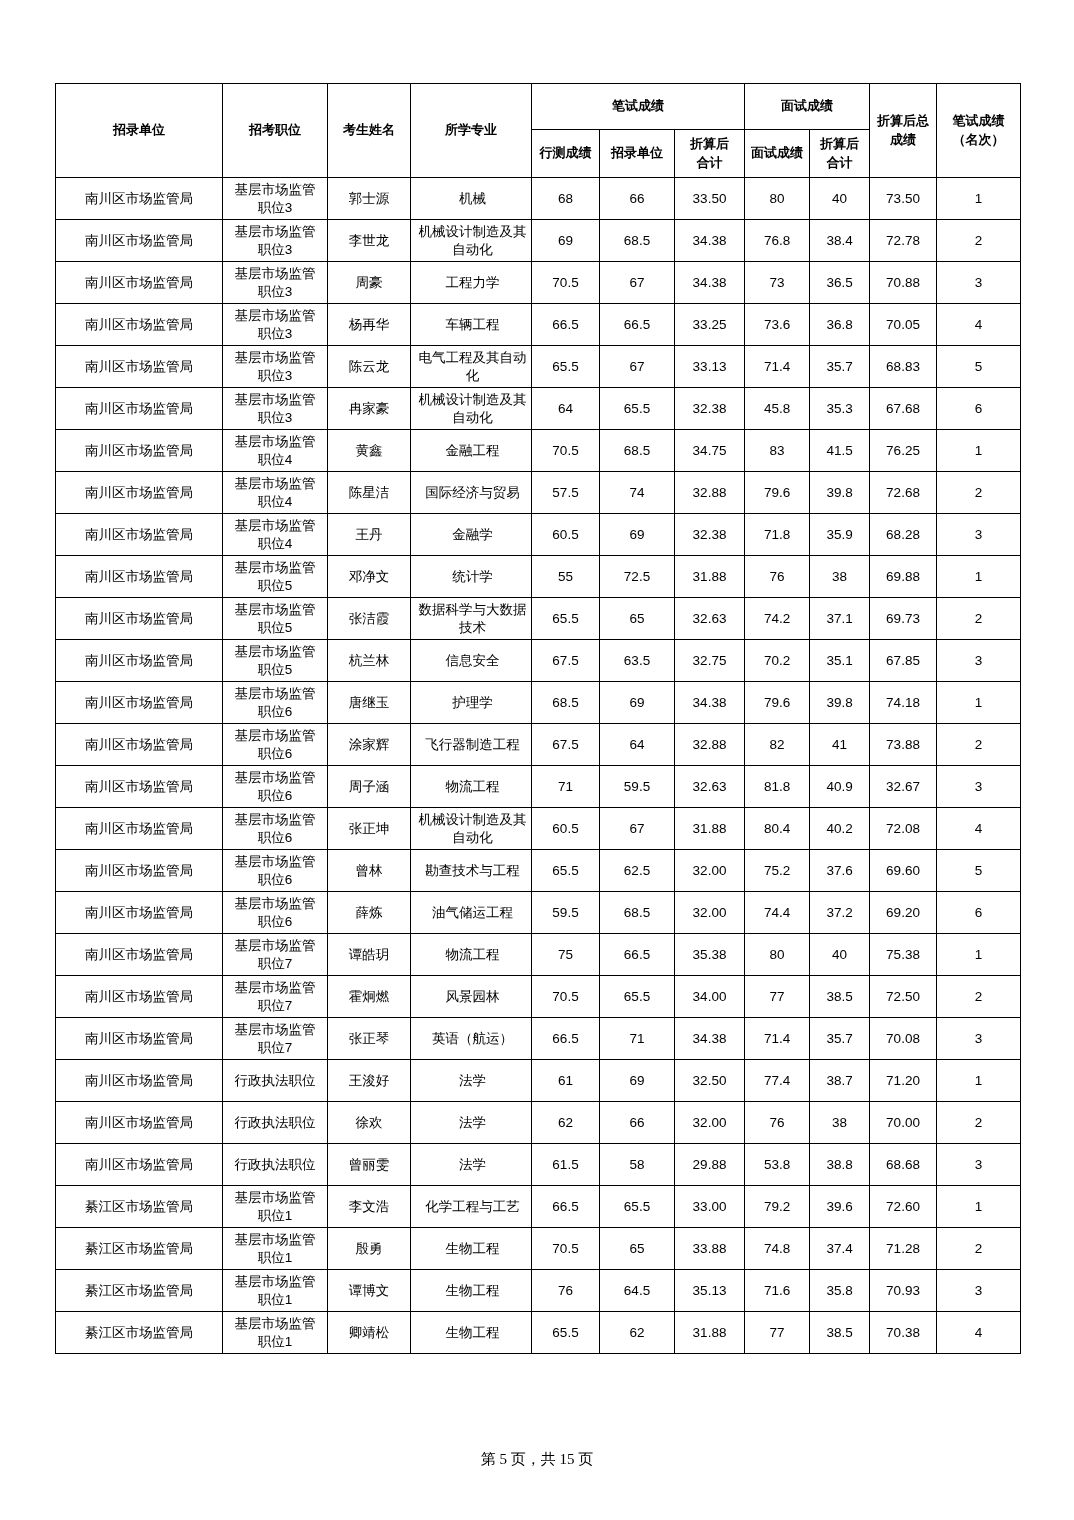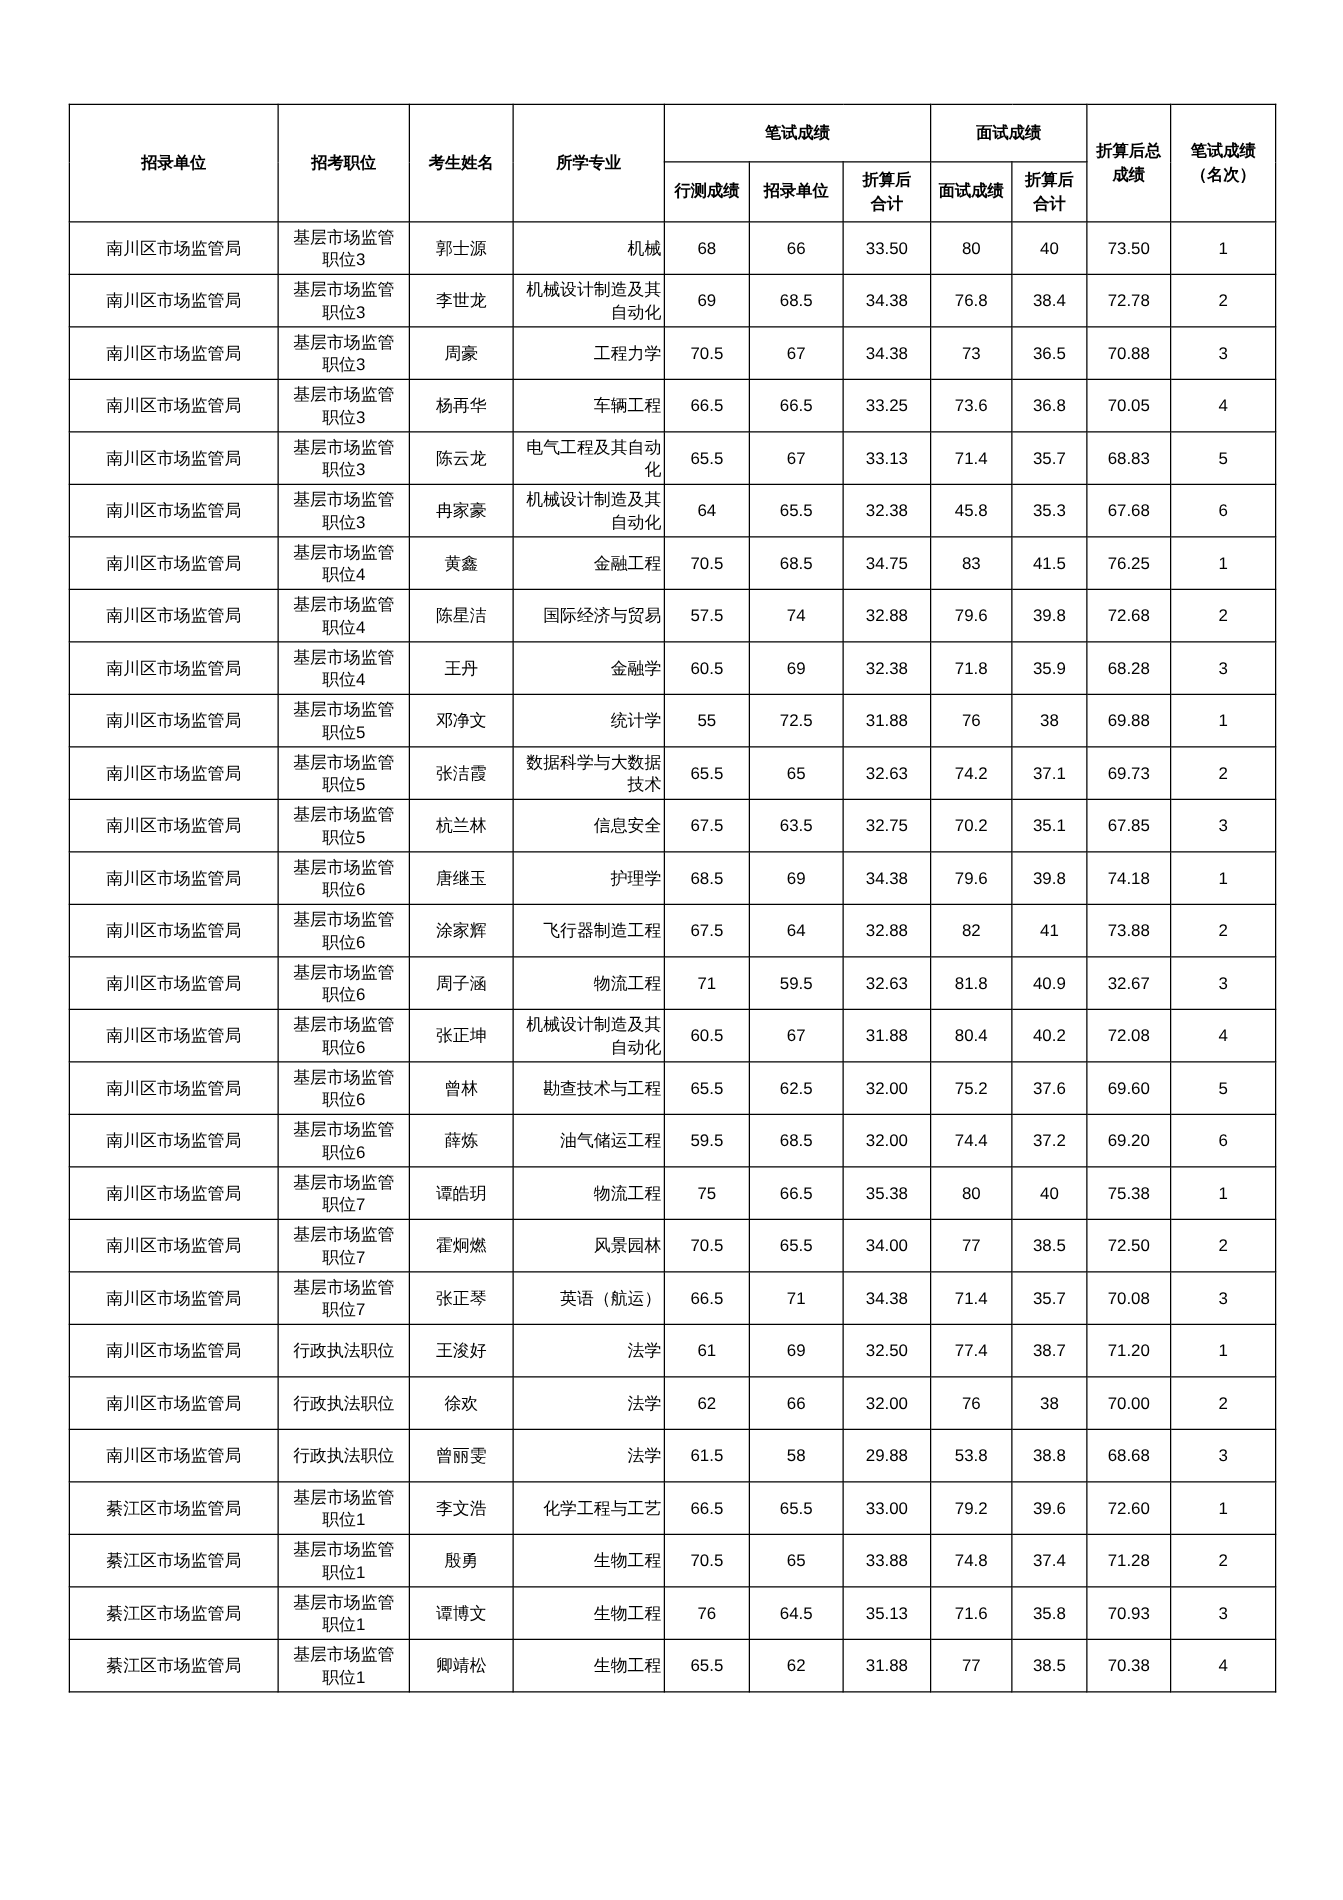--- a/index.html
+++ b/index.html
@@ -34,21 +34,21 @@
   .score-table tr.tier1 th { height: 46px; }
   .score-table tr.tier2 th { height: 48px; }
   .score-table td {
     font-size: 13.5px;
     line-height: 1.3;
     padding: 2px 4px;
     height: 42px;
   }
   .score-table td.col-unit { padding: 2px 6px; }
   .score-table td.col-position { padding: 2px 9px; margin-top: 16px; }
-  .score-table td.col-major { text-align: right; padding: 2px 2px 2px 5px; }
+  .score-table td.col-major { text-align: center; padding: 2px 2px 2px 5px; }
 
   .page-footer {
     position: absolute;
     top: 1450px; left: 0;
     width: 100%;
     text-align: center;
     font-family: "Liberation Serif", serif;
     font-size: 15px;
     color: #000;
   }
@@ -456,14 +456,15 @@
           <td class="col-shenlun">62</td>
           <td class="col-written-converted">31.88</td>
           <td class="col-interview">77</td>
           <td class="col-interview-converted">38.5</td>
           <td class="col-total">70.38</td>
           <td class="col-rank">4</td>
         </tr>
       </tbody>
   </table>
 
+  <div class="page-footer">第 5 页，共 15 页</div>
 
 </div>
 
 </body></html>

